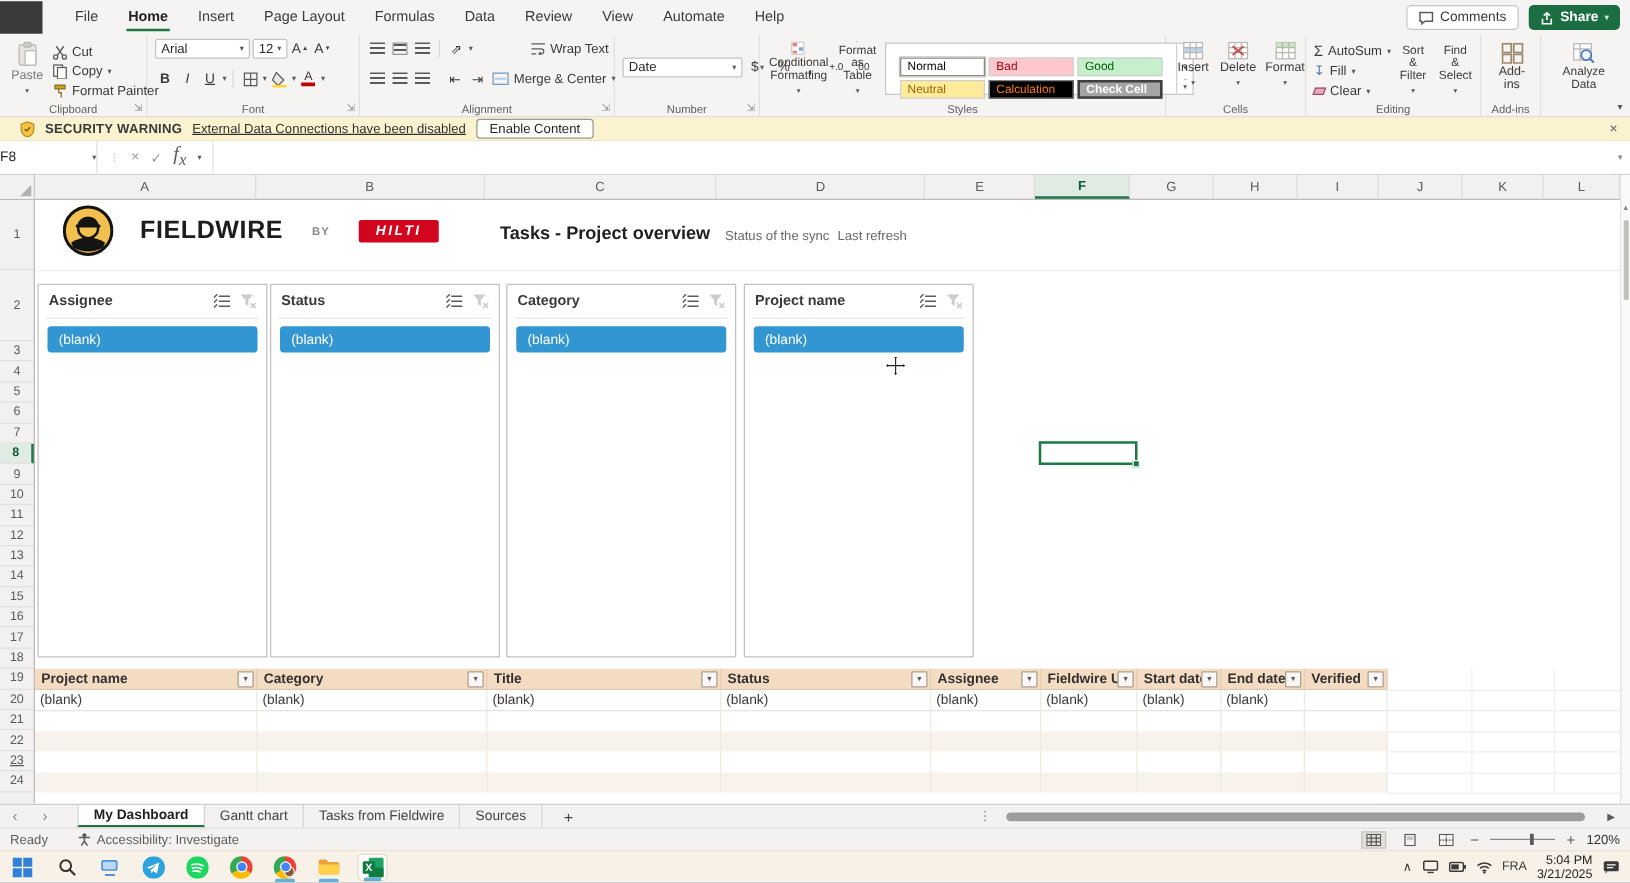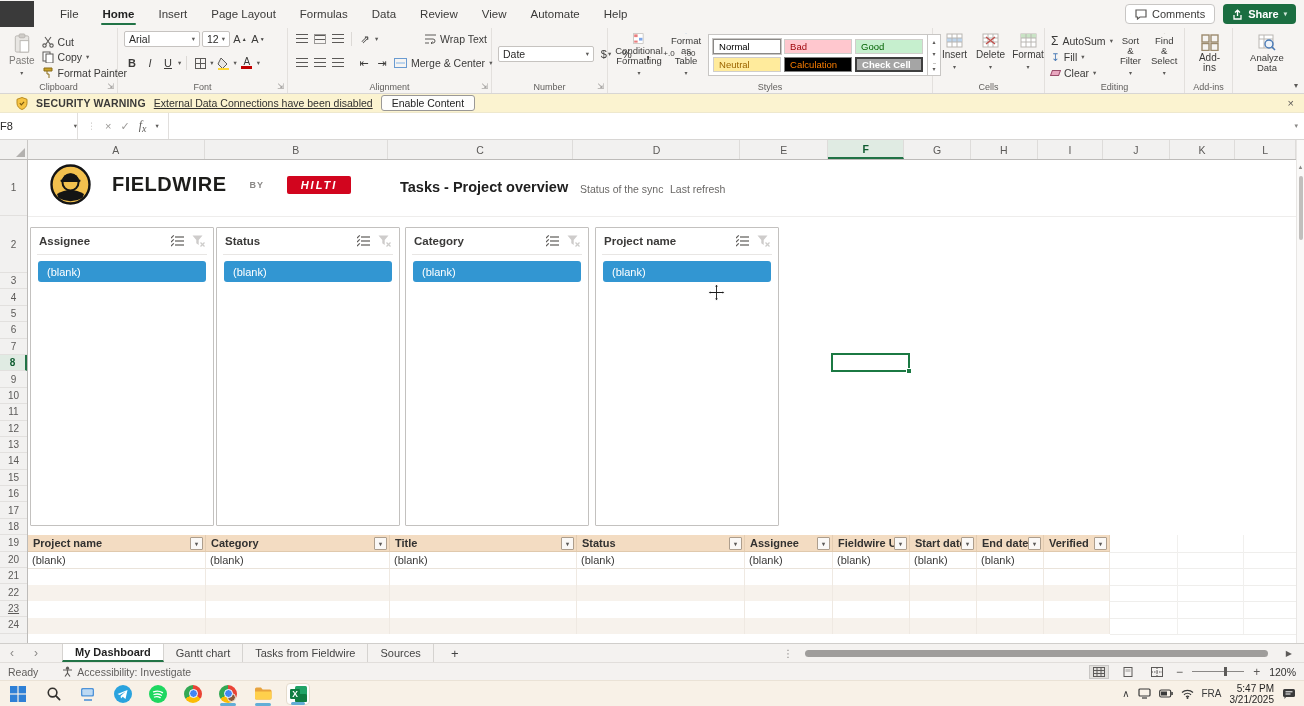--- a/index.html
+++ b/index.html
@@ -33,37 +33,37 @@
   .vsep{width:1px;height:14px;background:#dcd9d6;margin:0 3px}
   .bars{width:12px;height:10px;background:repeating-linear-gradient(to bottom,#5c5a58 0 1.5px,transparent 1.5px 4px)}
   .mergebox{width:13px;height:10px;border:1px solid #6a9bd1;background:linear-gradient(#bcd4ec 0 0) center/9px 2px no-repeat}
   .chip{width:68px;height:15px;font-size:9.5px;display:flex;align-items:center;padding:0 5px;border:1px solid #d0cecb;background:#fff;white-space:nowrap;overflow:hidden}
   .chip.normal{border:1px solid #8a8886;outline:1px solid #c8c6c4;color:#000}
   .chip.bad{background:#ffc7ce;color:#9c0006}
   .chip.good{background:#c6efce;color:#006100}
   .chip.neutral{background:#ffeb9c;color:#9c6500}
   .chip.calc{background:#000000;color:#fa7d00;border-color:#7f7f7f}
   .chip.check{background:#a5a5a5;color:#fff;border:2px solid #3f3f3f;font-weight:bold}
-  #style-gallery{display:grid;grid-template-columns:repeat(3,68px);grid-auto-rows:15px;gap:3px;padding:4px;background:#fff;border:1px solid #c8c6c4;height:42px}
+  #style-gallery{display:grid;grid-template-columns:repeat(3,68px);grid-auto-rows:15px;gap:3px;padding:11px;background:#fff;border:1px solid #c8c6c4;height:42px}
   .gstrip{width:13px;height:42px;border:1px solid #c8c6c4;border-left:none;background:#fff;display:flex;flex-direction:column;align-items:center;justify-content:space-around;font-size:6px;color:#5c5a58}
   .twoline{font-size:9.5px;line-height:10px;text-align:center;color:#3b3a39}
   #ribbon-collapse{position:absolute;right:6px;bottom:3px;font-size:8px;color:#5c5a58}
 
   
   #secbar{position:absolute;top:94px;left:0;right:0;height:19px;background:#fbf3d0;display:flex;align-items:center;gap:8px;padding-left:16px;font-size:10.5px;color:#3b3a39;border-bottom:1px solid #eee8cd}
   #secbar .ttl{font-weight:bold;letter-spacing:.2px}
   #secbar .lnk{text-decoration:underline;color:#323130}
   .enable-btn{border:1px solid #9a9896;background:#fdfdfc;border-radius:3px;font-size:10.5px;padding:1px 10px;color:#262626}
   #sec-close{position:absolute;right:10px;font-size:11px;color:#5c5a58}
 
   
   #fbar{position:absolute;top:113px;left:0;right:0;height:27px;background:#fff;border-bottom:1px solid #d8d6d4;display:flex;align-items:center}
   #namebox{width:78px;height:100%;display:flex;align-items:center;justify-content:space-between;padding:0 0;border-right:1px solid #e1dfdd;font-size:11px;color:#2b2a29}
   .fbtns{display:flex;align-items:center;gap:9px;padding:0 9px;color:#9a9896;font-size:11px;border-right:1px solid #e1dfdd;height:100%}
-  #fx{font-family:"Liberation Serif",serif;font-style:italic;color:#5f5d5b;font-size:12px}
+  #fx{font-family:"Liberation Serif",serif;font-style:italic;color:#5f5d5b;font-size:16px}
   #formula-input{flex:1;border:none;outline:none;height:100%;font-size:11px;padding:0 6px;background:#fff}
   #fbar-exp{padding:0 6px;font-size:7px;color:#8a8886}
 
   
   #sheet{position:absolute;top:140px;left:0;right:0;height:503px;background:#fff}
   #col-headers{position:absolute;top:0;left:0;right:8px;height:20px;display:flex;background:#f2f1f0;border-bottom:1px solid #bdbbb9}
   #corner-cell{width:28px;height:100%;border-right:1px solid #c9c7c5;position:relative;background:#f2f1f0}
   #corner-cell::after{content:"";position:absolute;right:2px;bottom:2px;border-left:9px solid transparent;border-bottom:9px solid #b3b1af}
   .colh{height:100%;display:flex;align-items:center;justify-content:center;font-size:10.5px;color:#5c5a58;border-right:1px solid #dedcda}
   .colh.sel{background:#e0ebe3;color:#0e5c30;border-bottom:2px solid #217346;font-weight:bold}
@@ -907,21 +907,21 @@
           <rect x="0.7" y="1" width="11" height="7" rx="1.5" fill="none" stroke="#3a3a3a" stroke-width="1.2"></rect>
           <rect x="2" y="2.5" width="6" height="4" fill="#3a3a3a"></rect>
           <rect x="12.3" y="3" width="1.5" height="3" fill="#3a3a3a"></rect>
         </svg>
       <svg width="13" height="10" viewBox="0 0 13 10">
           <path d="M1 3.5a8 8 0 0111 0M3 5.7a5 5 0 017 0M5 7.8a2.4 2.4 0 013 0" fill="none" stroke="#3a3a3a" stroke-width="1.2"></path>
           <circle cx="6.5" cy="9" r="1" fill="#3a3a3a"></circle>
         </svg>
       <span class="gl">FRA</span>
       <div id="clock">
-        <div>5:47 PM</div>
+        <div>5:04 PM</div>
         <div>3/21/2025</div>
       </div>
       <svg width="14" height="12" viewBox="0 0 14 12">
           <rect x="1" y="1" width="12" height="8" rx="1.5" fill="#3a3a3a"></rect>
           <path d="M4 9l-1.5 2V9z" fill="#3a3a3a"></path>
           <path d="M3.5 3.8h7M3.5 6h5" stroke="#fff" stroke-width="1"></path>
         </svg>
     </div>
   </div>
 

